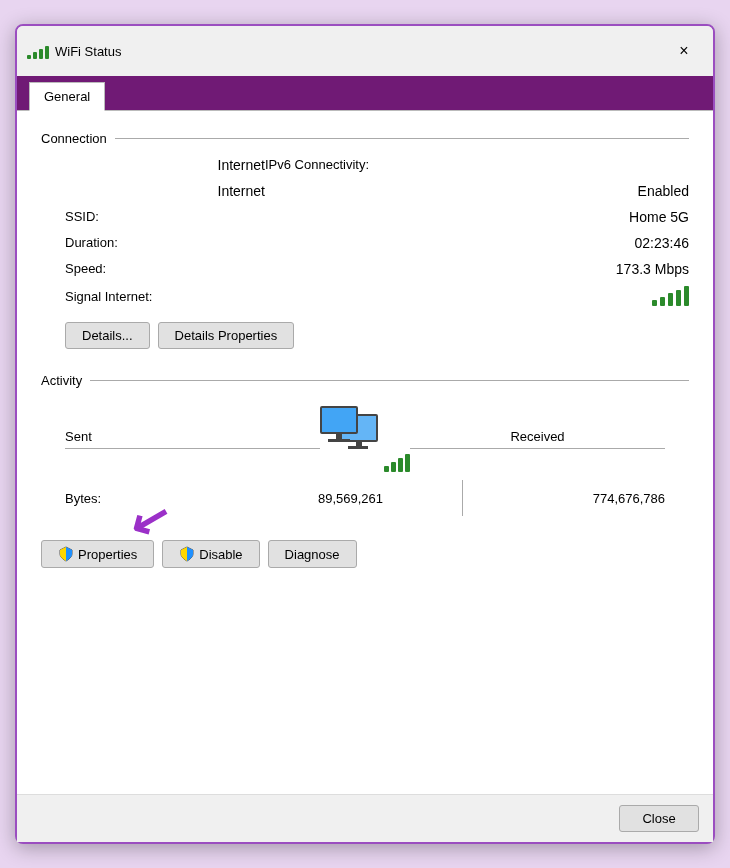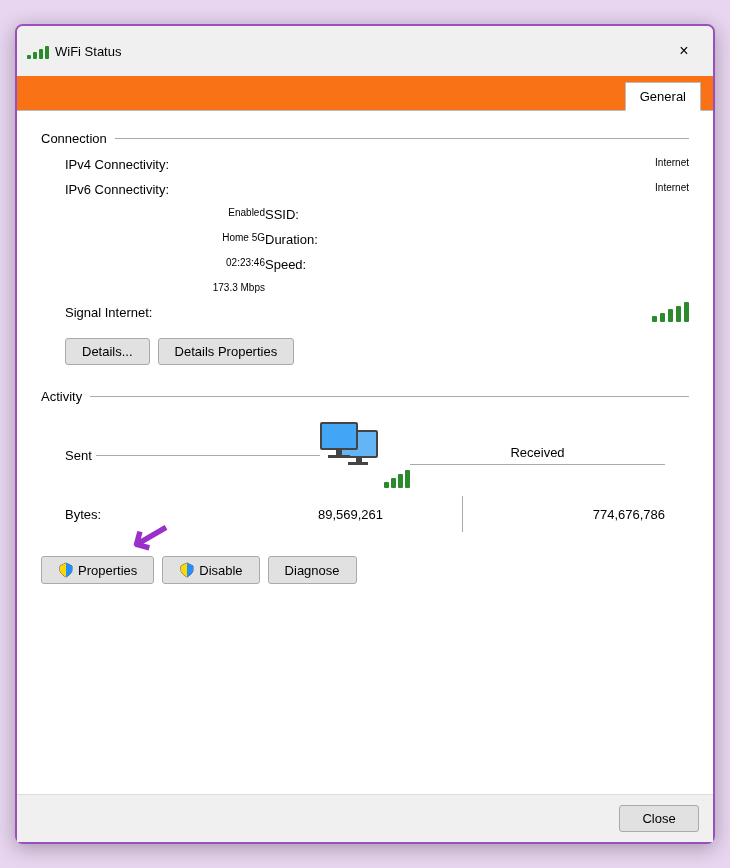--- a/index.html
+++ b/index.html
@@ -58,24 +58,23 @@
       border: none;
       cursor: pointer;
       font-size: 16px;
       color: #000;
       display: flex;
       align-items: center;
       justify-content: center;
       border-radius: 4px;
     }
     .tab-bar {
-      background: #f97316;
+      background: #701a75;
       padding: 6px 12px 0;
       border-bottom: 1px solid #bbb;
-      text-align: right;
     }
     .tab {
       display: inline-block;
       padding: 6px 14px;
       font-size: 13px;
       background: white;
       border: 1px solid #bbb;
       border-bottom: 1px solid white;
       margin-bottom: -1px;
       cursor: pointer;
@@ -109,21 +108,21 @@
       grid-template-columns: 200px 1fr;
       gap: 4px 0;
       padding-left: 24px;
     }
     .info-label {
       font-size: 13px;
       color: #000;
       padding: 3px 0;
     }
     .info-value {
-      font-size: 10px;
+      font-size: 14px;
       color: #000;
       text-align: right;
       padding: 3px 0;
     }
     .signal-quality-row {
       display: flex;
       align-items: center;
       gap: 8px;
       padding-left: 24px;
     }
@@ -202,21 +201,20 @@
 
   <div class="content">
 
     <div>
       <div class="section-header">
         <span>Connection</span>
         <div class="section-header-line"></div>
       </div>
 
       <div class="info-table">
-        <span class="info-label">IPv4 Connectivity:</span>
         <span class="info-value">Internet</span>
 
         <span class="info-label">IPv6 Connectivity:</span>
         <span class="info-value">Internet</span>
 
         <span class="info-value">Enabled</span>
 
         <span class="info-label">SSID:</span>
         <span class="info-value">Home 5G</span>
 
@@ -244,21 +242,21 @@
       </div>
     </div>
 
     <div class="activity-section">
       <div class="section-header">
         <span>Activity</span>
         <div class="section-header-line"></div>
       </div>
 
       <div style="display:flex; align-items:center; padding: 10px 24px 4px; gap:0;">
-        <div style="flex:1; display:flex; flex-direction:row; align-items:center; gap:4px;">
+        <div style="flex:1; display:flex; flex-direction:column; gap:4px;">
           <span style="font-size:13px;">Sent</span>
           <div style="width:100%; height:1px; background:#aaa;"></div>
         </div>
 
         <div style="display:flex; flex-direction:column; align-items:center;">
 
           <div style="position:relative; width:90px; height:66px;">
 
             <div style="position:absolute; top:8px; left:20px; width:38px; height:28px; background:#1a6bb5; border:2px solid #444; border-radius:2px; z-index:1;">
               <div style="width:100%; height:100%; background:#64b5f6;"></div>

